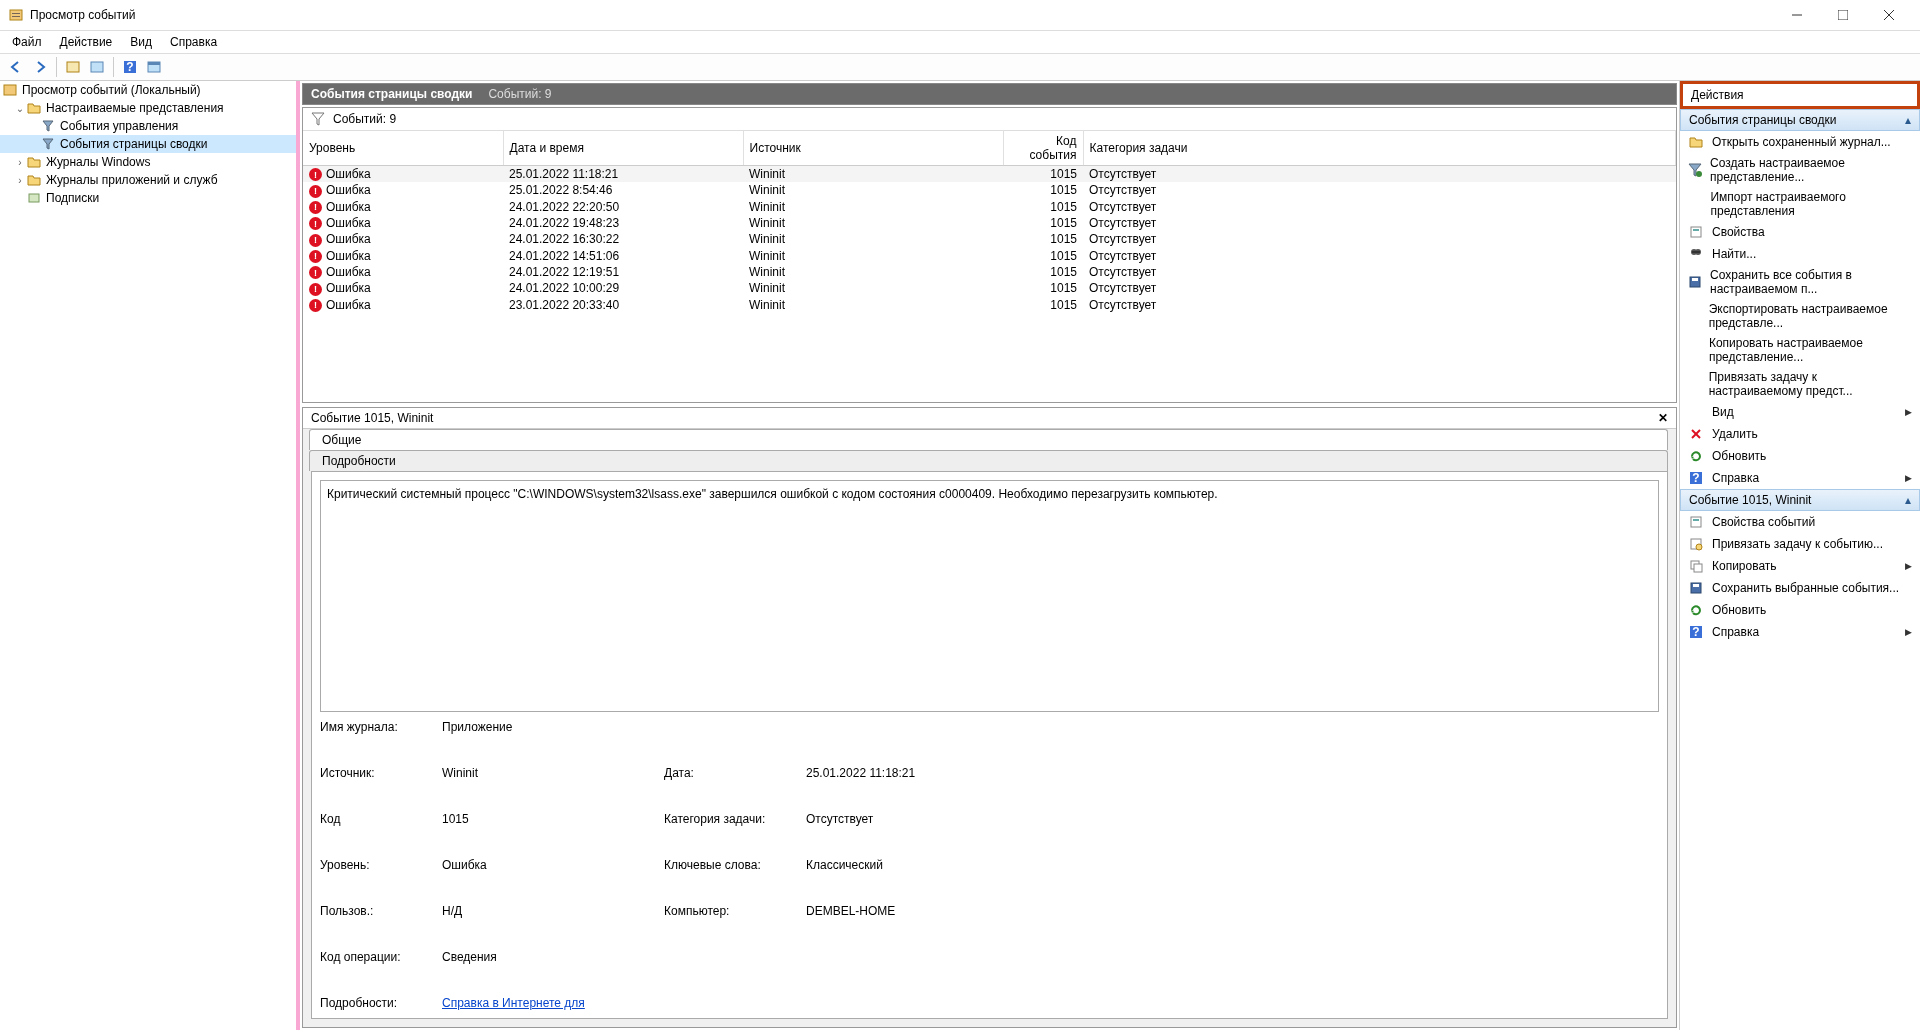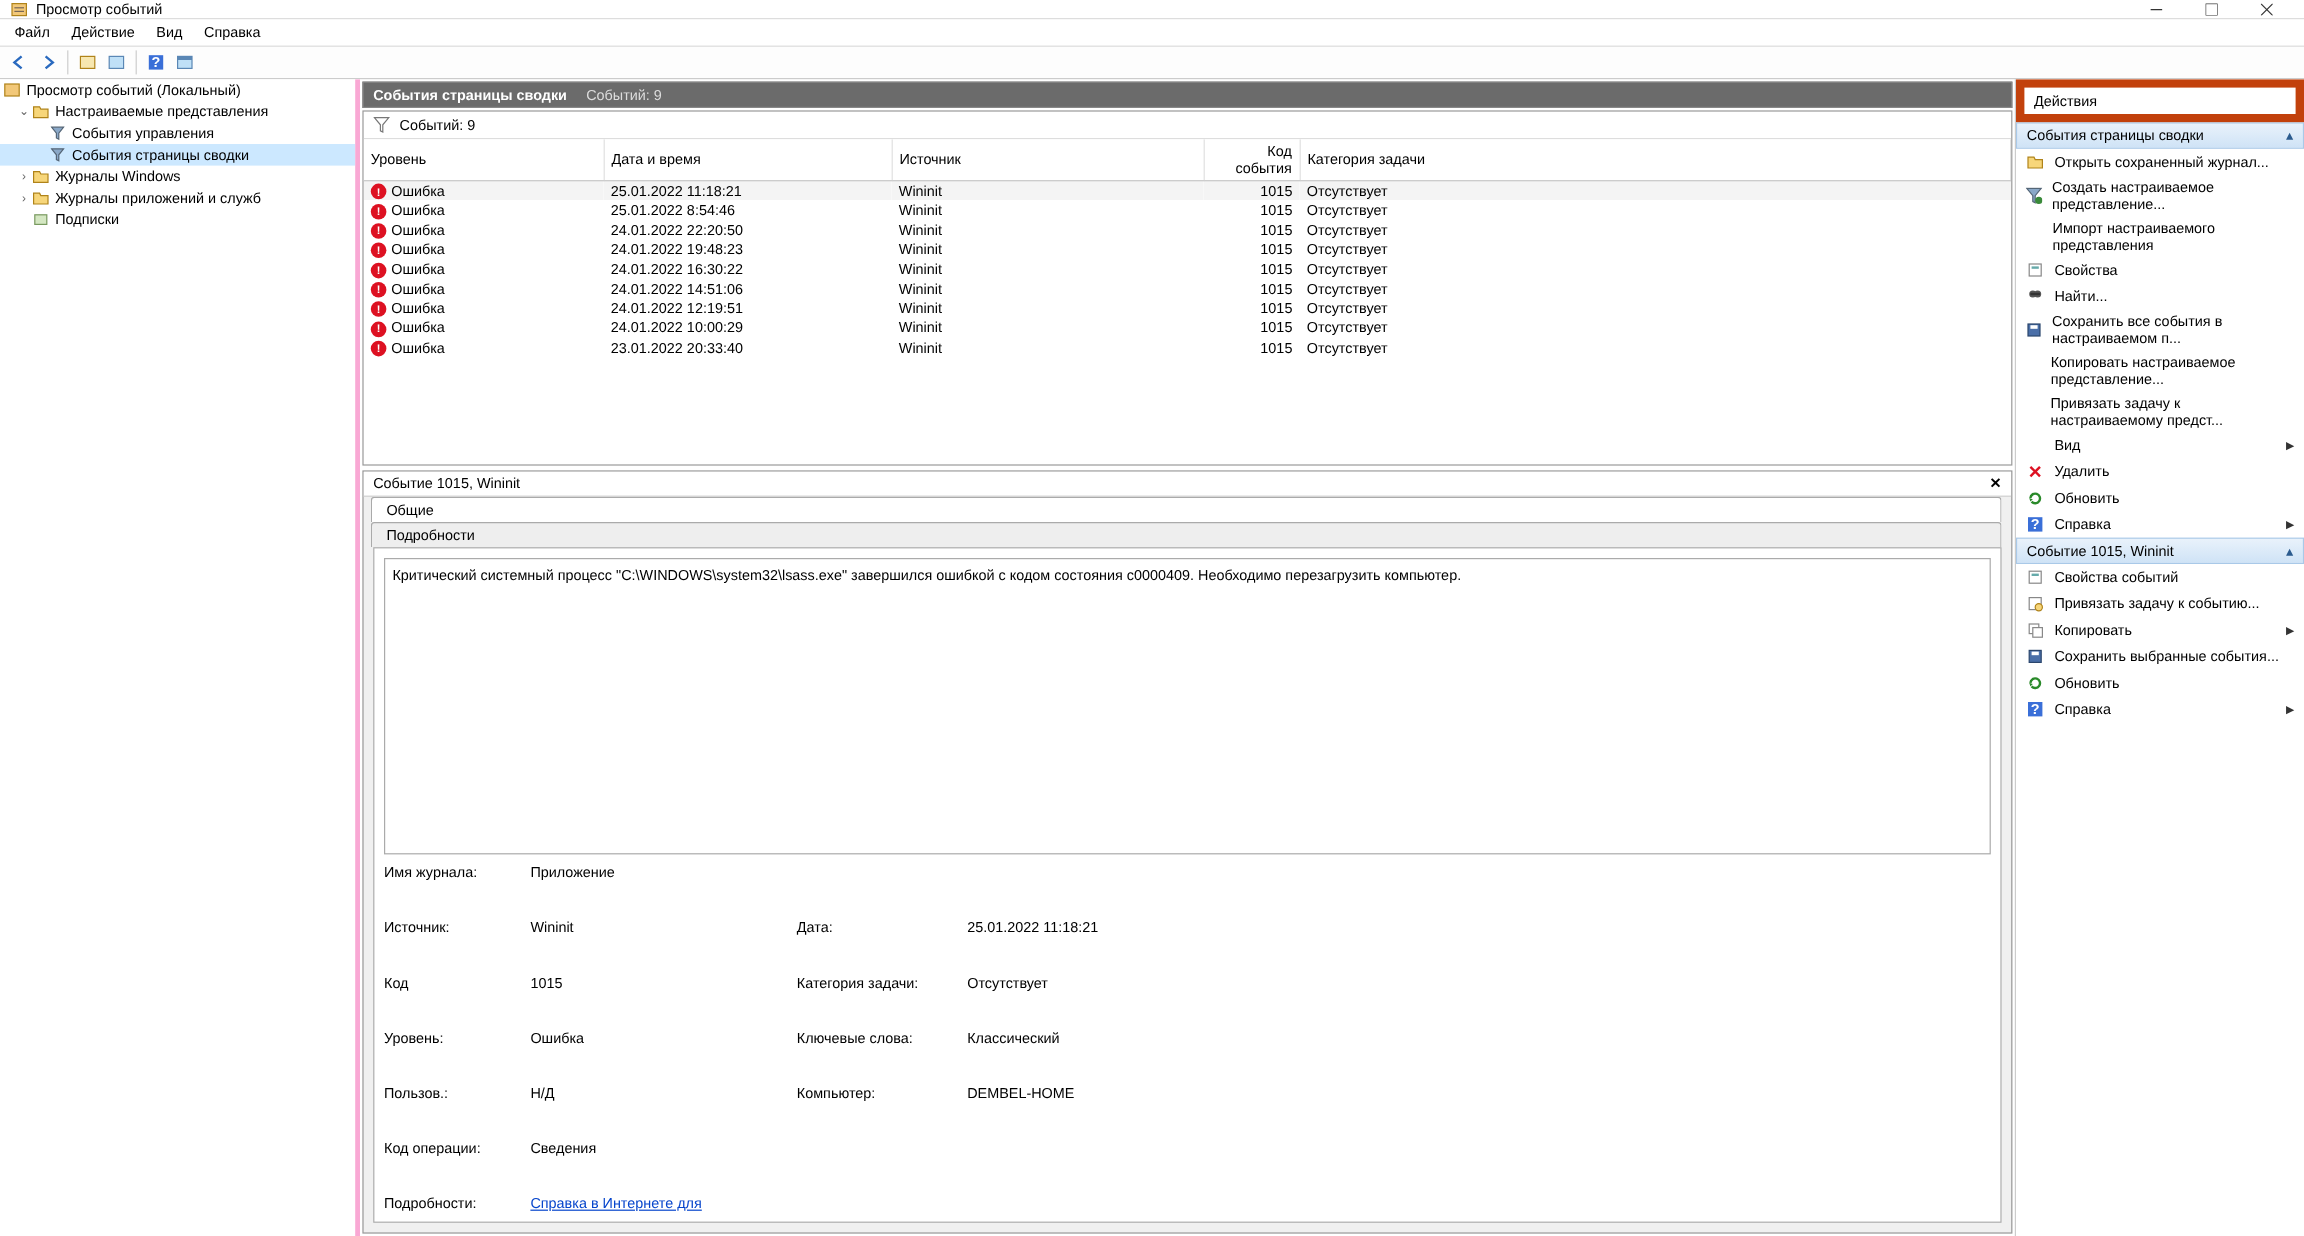--- a/index.html
+++ b/index.html
@@ -1,18 +1,18 @@
 <!DOCTYPE html>
 <html><head>
 <meta charset="utf-8">
 <style>
 * { box-sizing: border-box; margin: 0; padding: 0; font-family: "Segoe UI", Tahoma, sans-serif; font-size: 12px; }
 body { background: #fff; color: #000; overflow: hidden; }
 .window { display: flex; flex-direction: column; height: 1030px; width: 1920px; }
-.titlebar { height: 16px; background: #fff; display: flex; align-items: center; padding: 0 8px; border-bottom: 1px solid #ddd; }
+.titlebar { height: 31px; background: #fff; display: flex; align-items: center; padding: 0 8px; border-bottom: 1px solid #ddd; }
 .titlebar .icon-box { width: 16px; height: 16px; margin-right: 6px; display:inline-flex; align-items:center; justify-content:center;}
 .titlebar-title { flex: 1; }
 .win-controls { display: flex; gap: 0; }
 .win-btn { width: 46px; height: 30px; display:flex; align-items:center; justify-content:center; color:#555;}
 .menubar { height: 22px; display: flex; align-items: center; padding: 0 4px; gap: 2px; }
 .menubar span { padding: 2px 8px; cursor: default; }
 .toolbar { height: 28px; border-top: 1px solid #ddd; border-bottom: 1px solid #ccc; display:flex; align-items:center; padding: 0 6px; gap: 4px; background:#fdfdfd;}
 .tb-btn { width: 20px; height: 20px; display:flex; align-items:center; justify-content:center; border:1px solid transparent;}
 .tb-sep { width:1px; height:20px; background:#ccc; margin:0 2px;}
 .main { flex: 1; display: flex; overflow: hidden; }
@@ -38,21 +38,21 @@
 .detail-tabs { display:flex; gap:0; padding:0 6px 0 6px;flex-direction:column; }
 .detail-tab { padding:3px 12px; border:1px solid #aaa; border-bottom:none; background:#fff; border-radius:3px 3px 0 0; margin-right:2px;}
 .detail-tab.inactive { background:#eee;}
 .detail-body { flex:1; margin:0 8px 8px 8px; background:#fff; border:1px solid #aaa; padding:8px; display:flex; flex-direction:column; overflow:hidden;}
 .msg-box { flex:1; border:1px solid #aaa; padding:6px; background:#fff; overflow:auto;}
 .meta-grid { margin-top:8px; display:grid; grid-template-columns: 90px 190px 110px 1fr; row-gap:4px; column-gap:10px;gap:32px;}
 .meta-grid .label { }
 .meta-grid .val { }
 .meta-grid a { color:#0645cc; text-decoration:underline;}
 .actions-pane { width:240px; display:flex; flex-direction:column;}
-.actions-header { padding:4px 8px; border:7px solid #c2410c; background:#fff;font-weight:400;}
+.actions-header { padding:4px 8px; border:3px solid #c2410c; background:#fff;font-weight:400;}
 .action-group-title { background:linear-gradient(#e9f2fb,#cfe3f6); padding:3px 8px; border:1px solid #a9c9e8; display:flex; align-items:center; justify-content:space-between;}
 .action-group-title .collapse { color:#2b5b8e;}
 .action-item { display:flex; align-items:center; gap:8px; padding:3px 8px; cursor:default;}
 .action-item .ai-icon { width:16px; height:16px; display:inline-flex; align-items:center; justify-content:center;}
 .action-item .arrow { margin-left:auto; font-size:9px; color:#333;}
 svg { display:block; }
 </style>
 </head>
 <body>
 
@@ -397,20 +397,24 @@
             <span class="ai-icon">
               <svg width="14" height="14">
                 <rect x="2" y="2" width="10" height="10" fill="#4a6fa8" stroke="#2b466d"></rect>
                 <rect x="4" y="3" width="6" height="3" fill="#fff"></rect>
               </svg>
             </span>
             <span>Сохранить все события в настраиваемом п...</span>
           </div>
           <div class="action-item">
             <span class="ai-icon"></span>
+            <span>Экспортировать настраиваемое представле...</span>
+          </div>
+          <div class="action-item">
+            <span class="ai-icon"></span>
             <span>Копировать настраиваемое представление...</span>
           </div>
           <div class="action-item">
             <span class="ai-icon"></span>
             <span>Привязать задачу к настраиваемому предст...</span>
           </div>
           <div class="action-item">
             <span class="ai-icon"></span>
             <span>Вид</span>
             <span class="arrow">▶</span>

